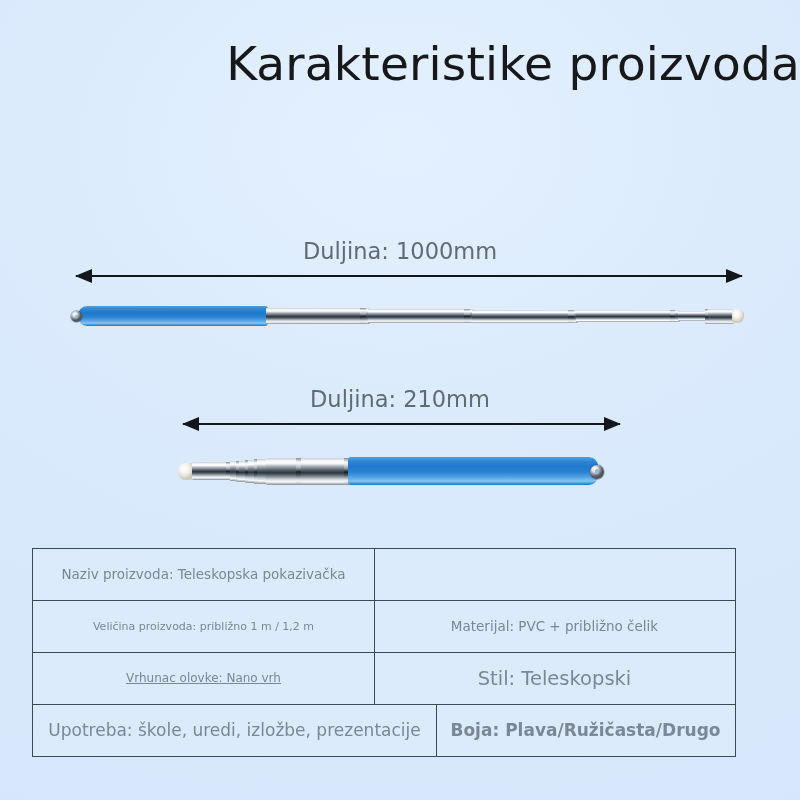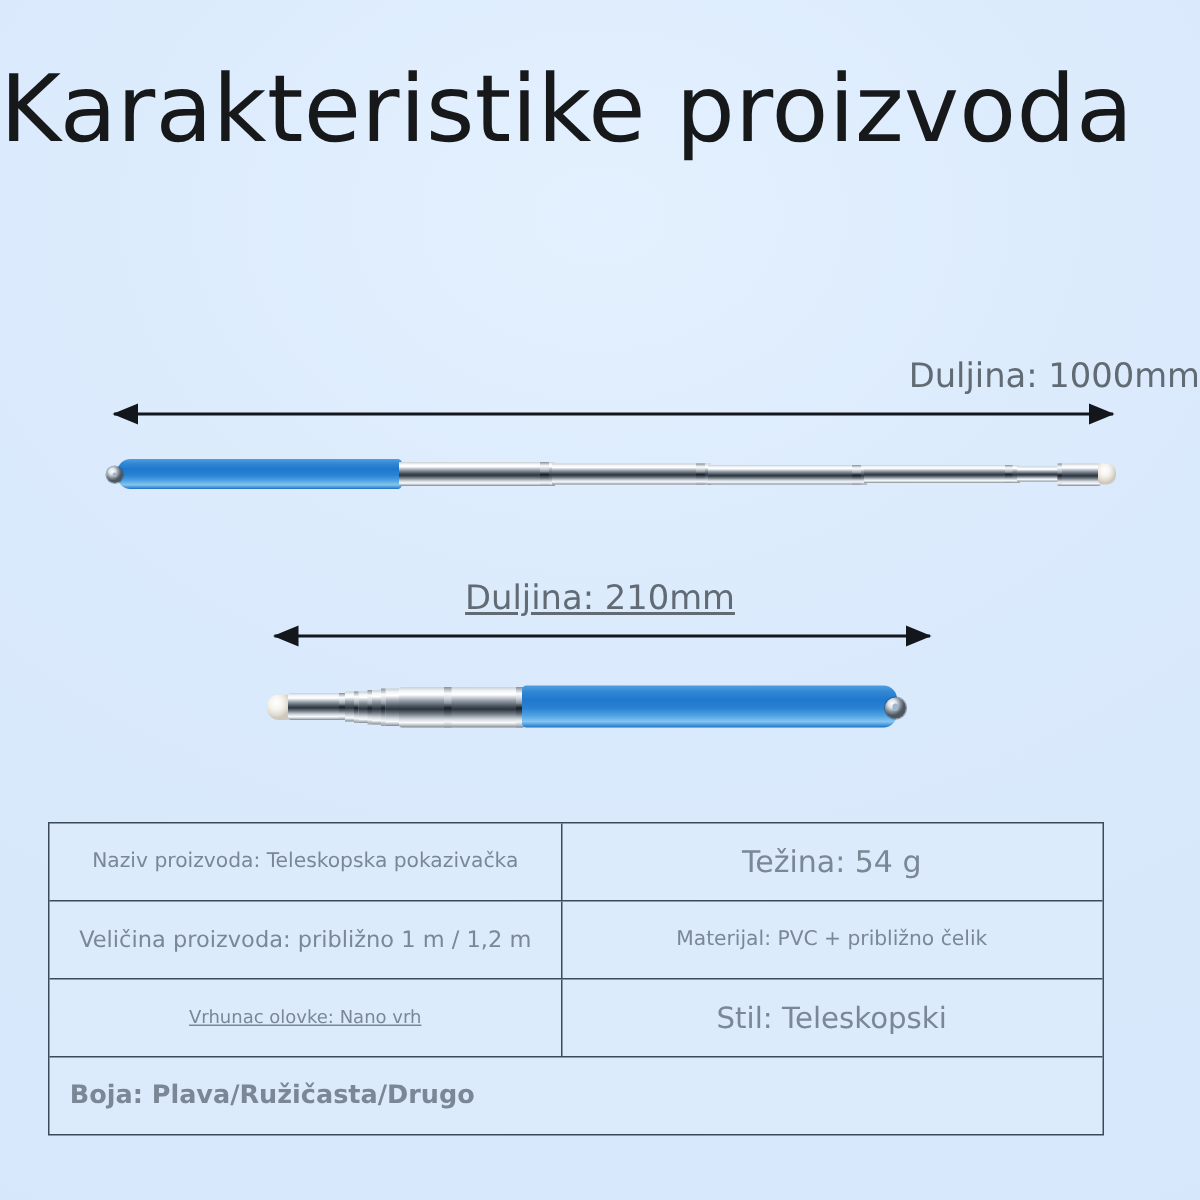--- a/index.html
+++ b/index.html
@@ -22,22 +22,22 @@
       linear-gradient(135deg, #fbe6ee 0%, #dcebfd 12%, #d8e8fc 88%, #eadff2 100%);
     box-sizing: border-box;
   }
 
   
   .title {
     position: absolute;
     left: 0;
     top: 38px;
     width: 800px;
-    text-align: left;
-    font-size: 62px;
+    text-align: right;
+    font-size: 47px;
     font-weight: 400;
     color: #16181a;
     letter-spacing: 0.2px;
     line-height: 1.12;
     white-space: nowrap;
   }
   .subtitle {
     position: absolute;
     left: 0;
     top: 140px;
@@ -188,33 +188,33 @@
   .r3 { height: 52px; }
   .r4 { height: 51px; }
 
   .c-left-a  { width: 342px; }
   .c-right-a { width: 359px; }
   .c-left-b  { width: 404px; }
   .c-right-b { width: 297px; font-weight: bold; }
 
   .fs-sm   { font-size: 13.5px; }
   .fs-xs   { font-size: 12px; text-decoration: underline; }
-  .fs-md   { font-size: 15px; }
+  .fs-md   { font-size: 11px; }
   .fs-lg   { font-size: 20px; }
   .fs-lg2  { font-size: 19.5px; }
   .fs-mdl  { font-size: 17px; }
 </style>
 </head>
 <body>
 
 <div id="page">
 
   <div class="title">Karakteristike proizvoda</div>
 
-  <div class="dim-label" style="left:0; top:240px; width:800px;text-align:right;">Duljina: 1000mm</div>
+  <div class="dim-label" style="left:0; top:240px; width:800px;">Duljina: 1000mm</div>
 
   <div class="dim-line" style="left:76px; top:269px; width:666px;">
     <div class="bar"></div>
     <div class="head left"></div>
     <div class="head right"></div>
   </div>
 
   <div class="pointer" style="left:60px; top:296px; width:690px; height:48px;">
 
     <div class="handle cap-left" style="left:18px; top:10px; width:190px; height:20px;"></div>
@@ -236,21 +236,21 @@
     <div class="ring" style="left:610px; top:14.2px; width:5px; height:11.8px;"></div>
 
     <div class="chrome" style="left:618px; top:15px; width:29px; height:10.2px;"></div>
 
     <div class="chrome" style="left:645px; top:12.6px; width:29px; height:15px; border-radius:2px;"></div>
     <div class="ring" style="left:645px; top:12.6px; width:3.4px; height:15px;"></div>
 
     <div class="nano-tip" style="left:672px; top:13.2px; width:12px; height:13.6px; border-radius:3px 6px 6px 3px;"></div>
   </div>
 
-  <div class="dim-label" style="left:0; top:388px; width:800px;text-decoration:underline;">Duljina: 210mm</div>
+  <div class="dim-label" style="left:0; top:388px; width:800px;">Duljina: 210mm</div>
 
   <div class="dim-line" style="left:183px; top:417px; width:437px;">
     <div class="bar"></div>
     <div class="head left"></div>
     <div class="head right"></div>
   </div>
 
   <div class="pointer" style="left:176px; top:444px; width:460px; height:52px;">
 
     <div class="nano-tip" style="left:2px; top:19px; width:16px; height:17px; border-radius:8px 3px 3px 8px;"></div>
@@ -274,32 +274,32 @@
 
     <div class="bead" style="left:414px; top:20.5px; width:14px; height:14px;">
       <div class="bead-hole" style="left:4.6px; top:4.6px; width:4.8px; height:4.8px;"></div>
     </div>
   </div>
 
   <div class="spec-table">
 
     <div class="spec-row r1">
       <div class="spec-cell divider c-left-a fs-sm">Naziv proizvoda: Teleskopska pokazivačka</div>
-      <div class="spec-cell c-right-a fs-lg">Težina: 54 g</div>
     </div>
 
     <div class="spec-row r2">
       <div class="spec-cell divider c-left-a fs-md">Veličina proizvoda: približno 1 m / 1,2 m</div>
       <div class="spec-cell c-right-a fs-sm">Materijal: PVC + približno čelik</div>
     </div>
 
     <div class="spec-row r3">
       <div class="spec-cell divider c-left-a fs-xs">Vrhunac olovke: Nano vrh</div>
       <div class="spec-cell c-right-a fs-lg2">Stil: Teleskopski</div>
     </div>
 
     <div class="spec-row r4">
+      <div class="spec-cell divider c-left-b fs-mdl">Upotreba: škole, uredi, izložbe, prezentacije</div>
       <div class="spec-cell c-right-b fs-mdl">Boja: Plava/Ružičasta/Drugo</div>
     </div>
 
   </div>
 
 </div>
 
 </body></html>

